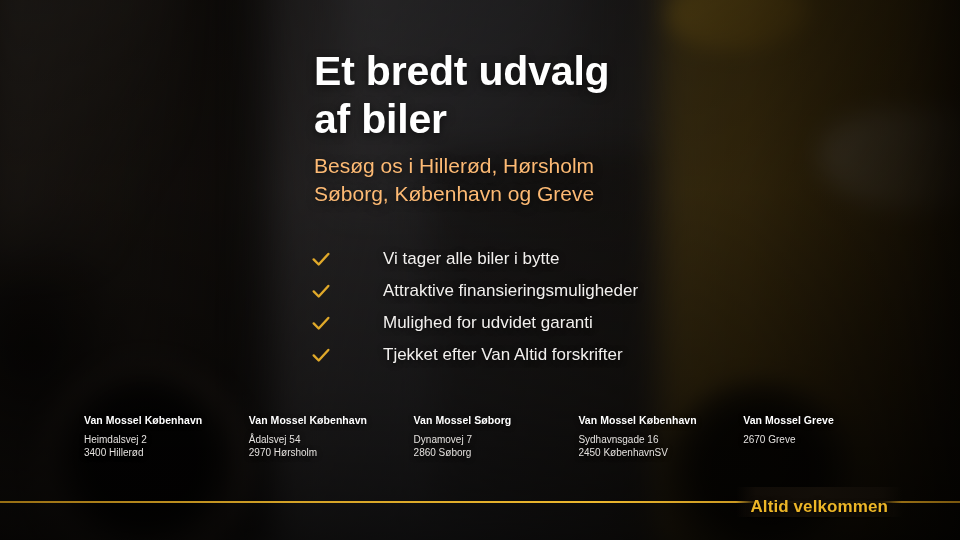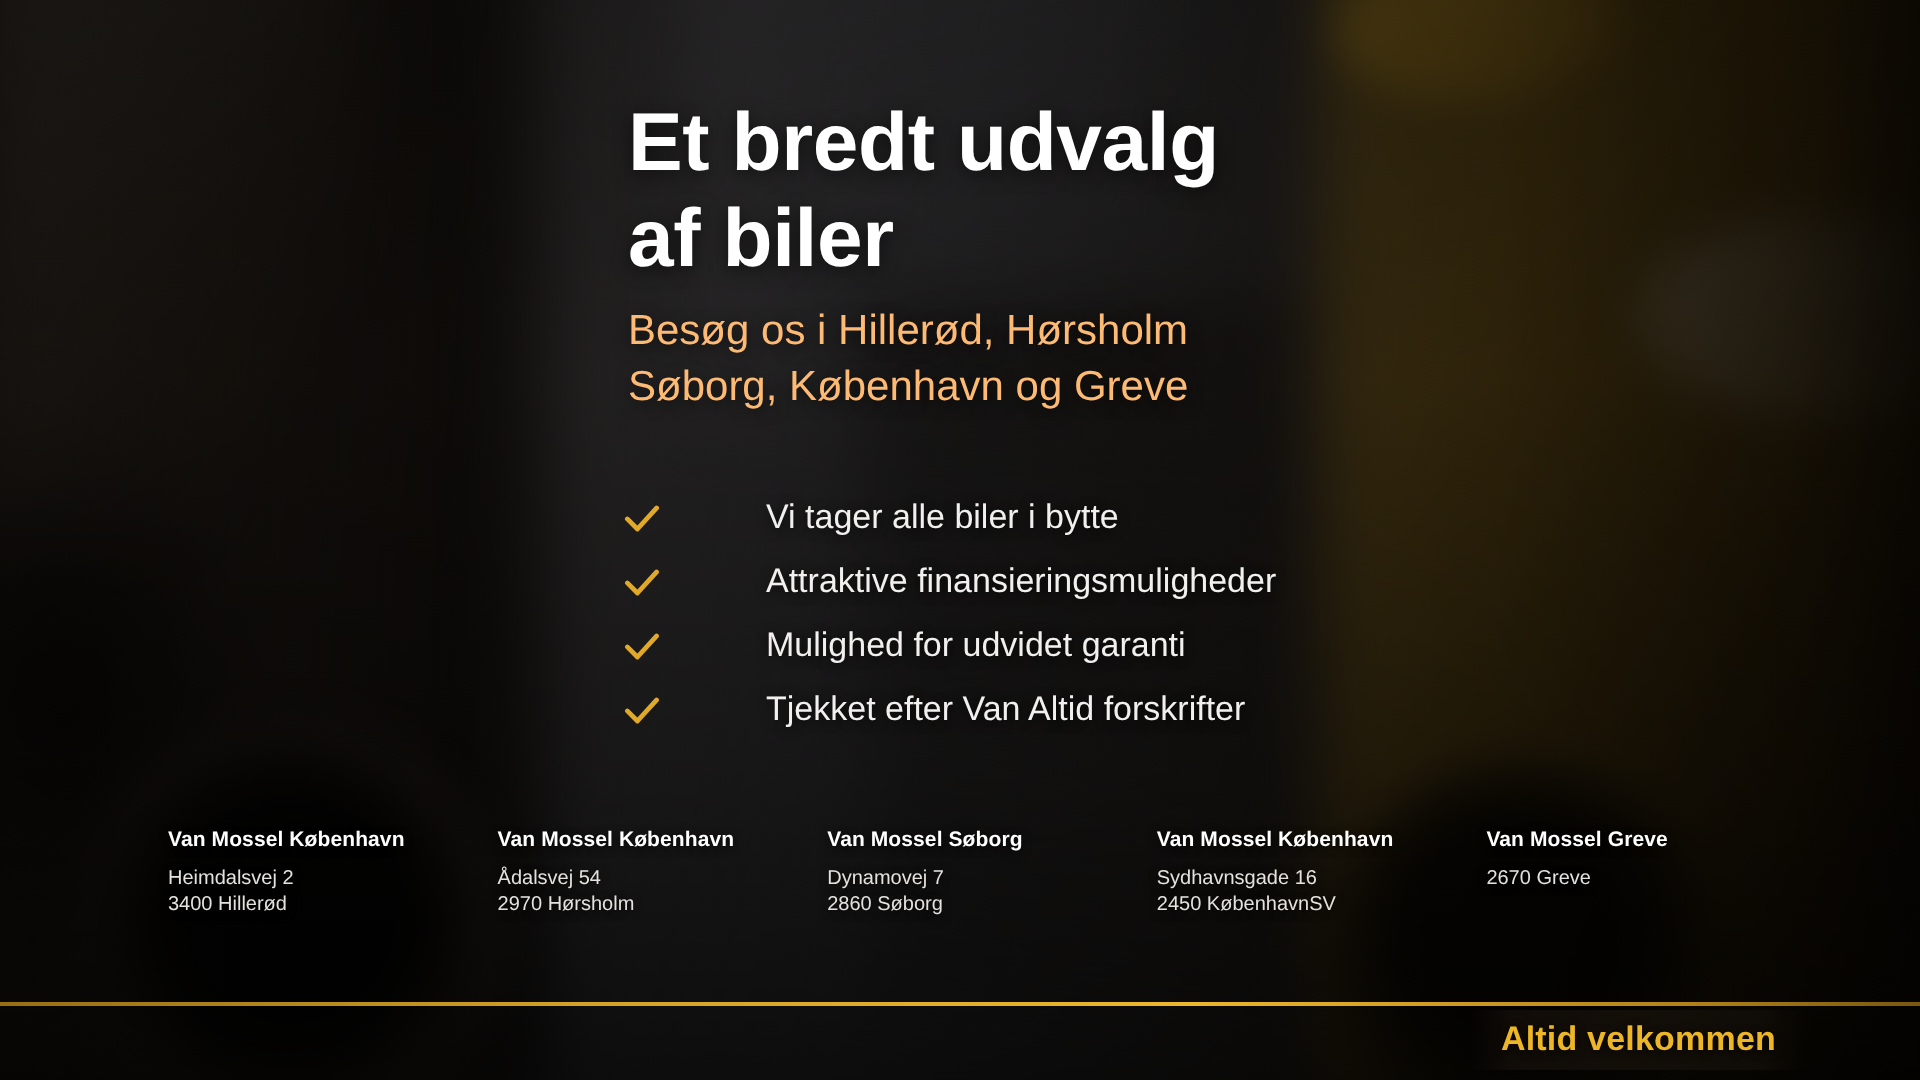--- a/index.html
+++ b/index.html
@@ -253,25 +253,25 @@
     height: 2px;
     background: linear-gradient(90deg,
       rgba(176,128,22,.85) 0%,
       rgba(222,170,40,.95) 30%,
       rgba(236,183,46,1) 62%,
       rgba(196,144,28,.9) 88%,
       rgba(150,108,18,.8) 100%);
   }
   .tagline-wrap {
     position: absolute;
-    top: 505px;
+    top: 487px;
     right: 58px;
     height: 30px;
     display: flex;
-    align-items: center;
+    align-items: flex-end;
     padding: 0 14px;
     background: linear-gradient(90deg, rgba(16,12,8,0) 0%, rgba(18,13,8,.92) 12%, rgba(20,15,9,.95) 50%, rgba(16,12,7,.92) 88%, rgba(14,10,6,0) 100%);
   }
   .tagline {
     color: #edb627;
     font-size: 17px;
     font-weight: 700;
     letter-spacing: .1px;
     white-space: nowrap;
     text-shadow: 0 1px 5px rgba(0,0,0,.8);

